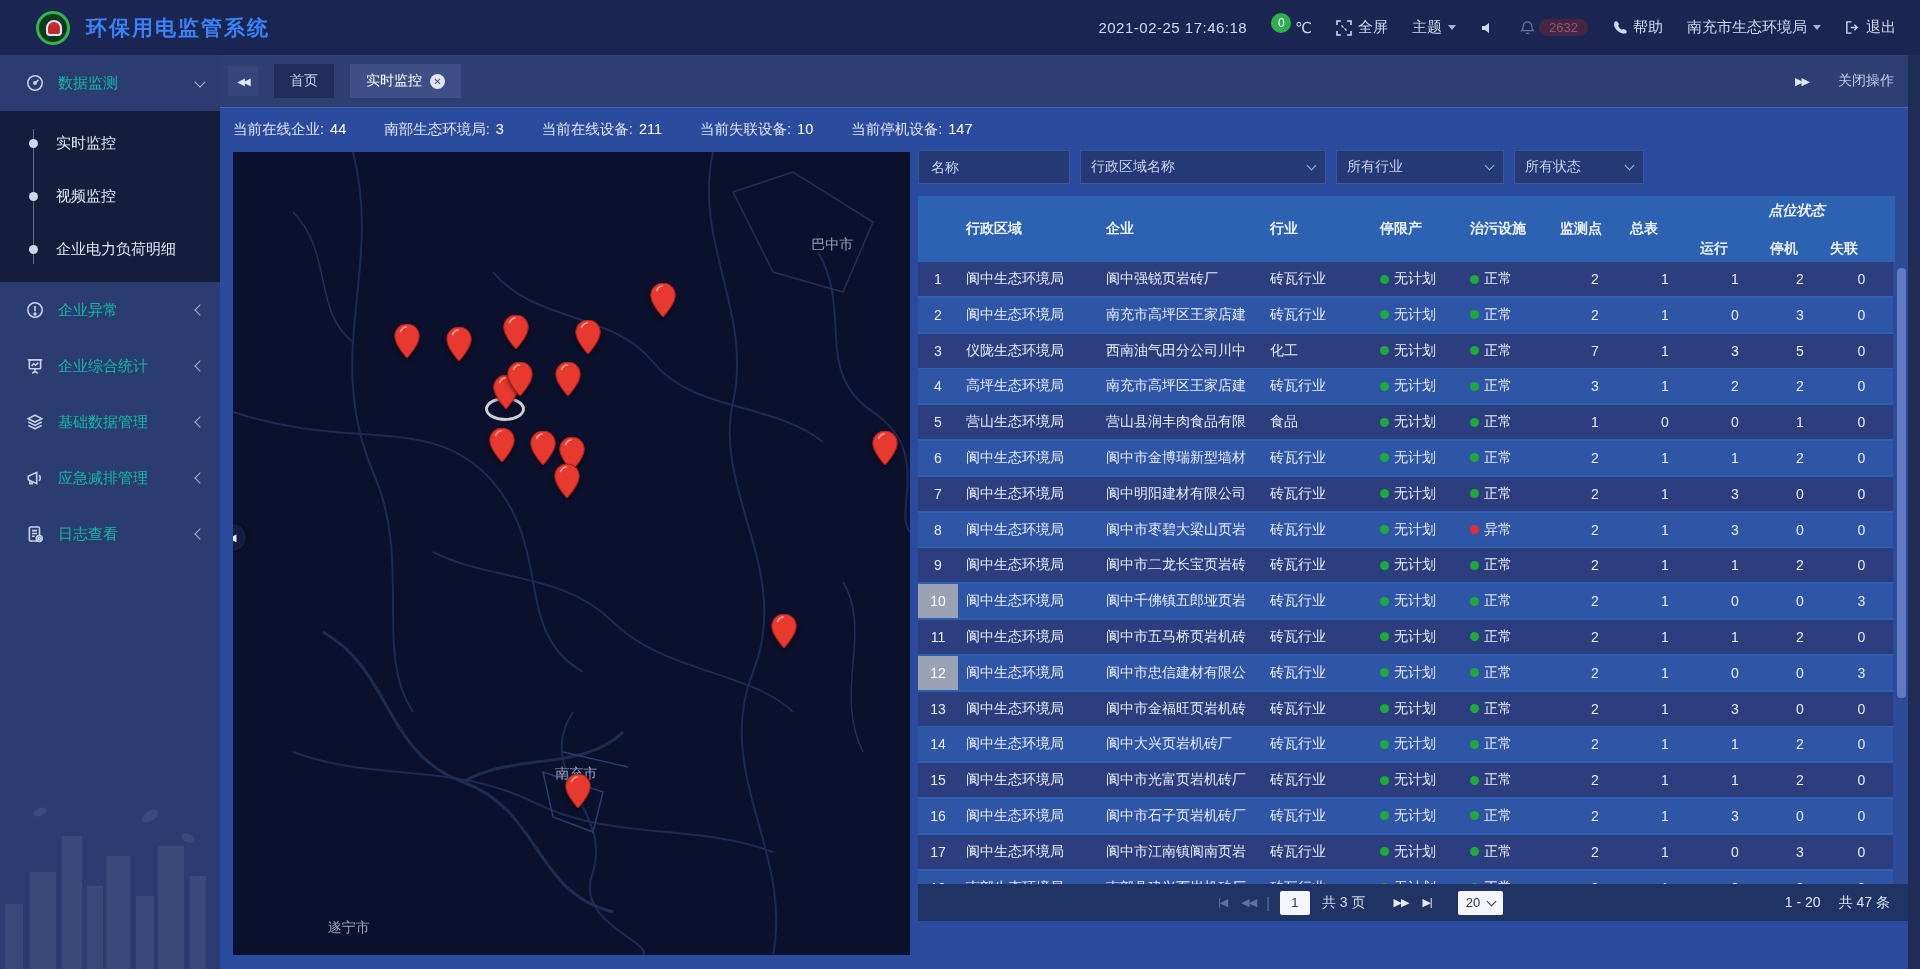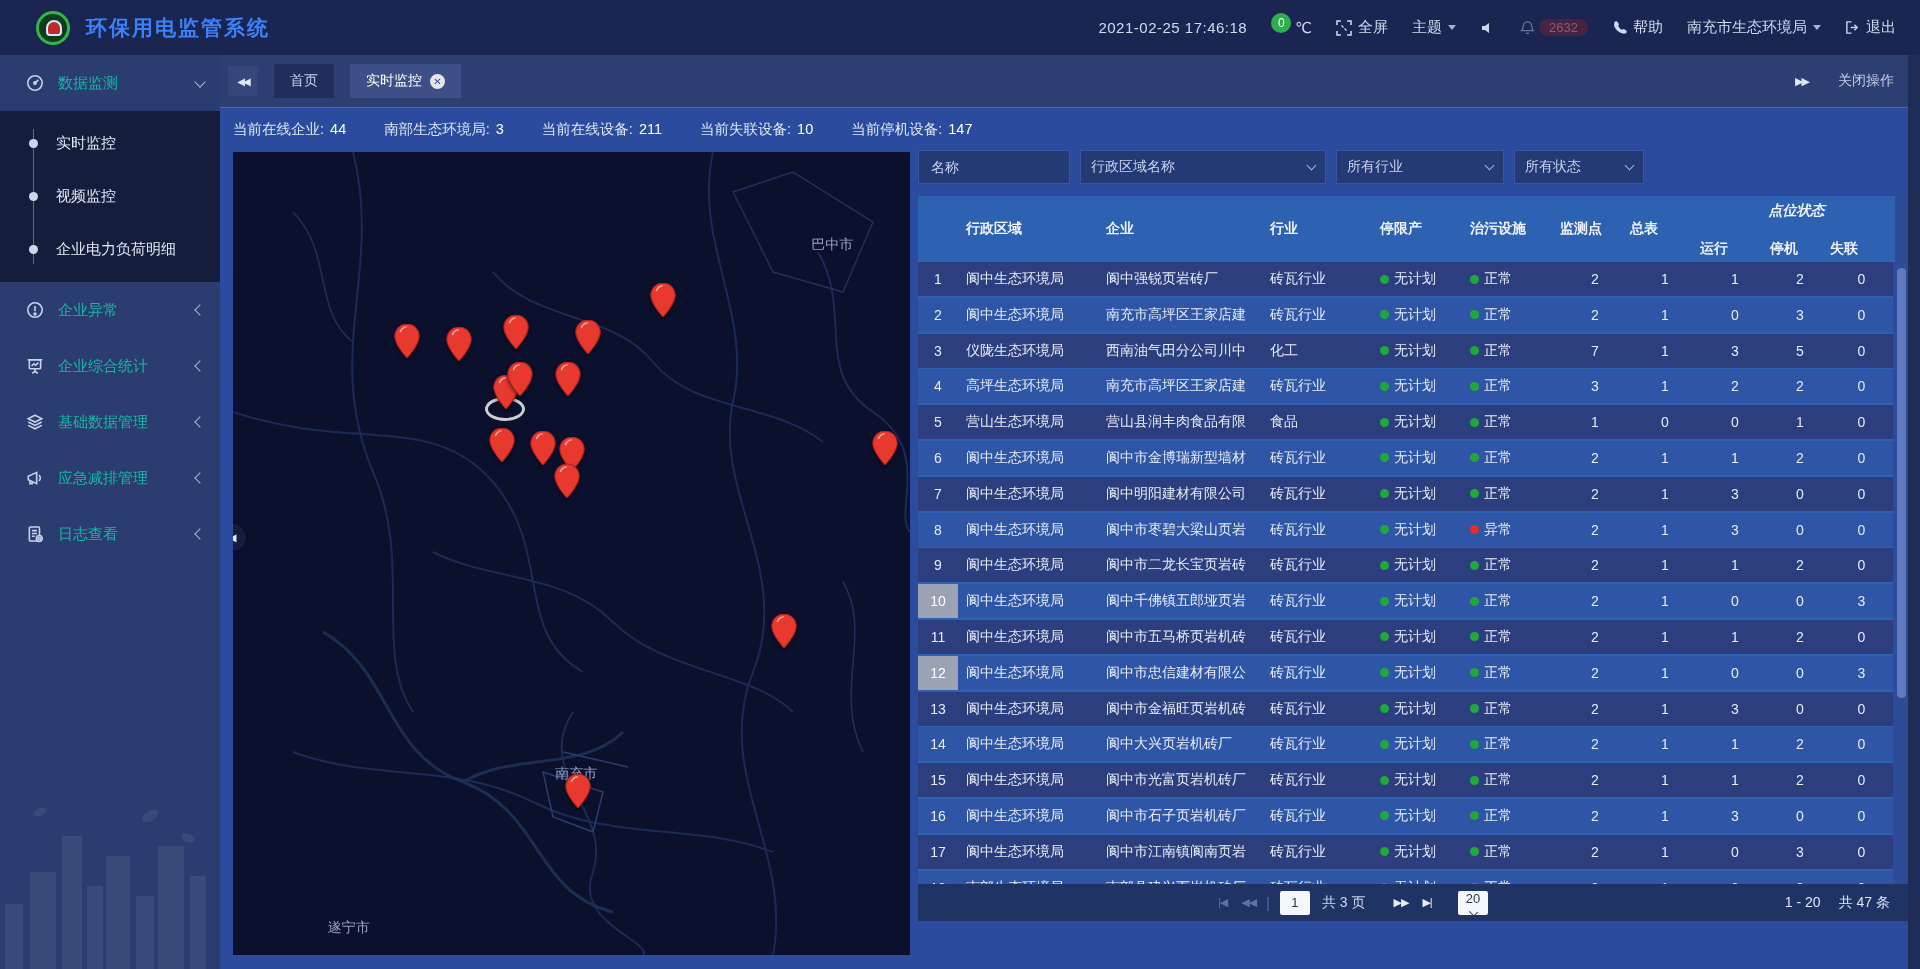--- a/index.html
+++ b/index.html
@@ -99,21 +99,21 @@
 
   .vscroll{position:absolute;right:0;top:48px;width:13px;height:688px;background:#2e4c95;}
   .vthumb{position:absolute;left:2px;top:72px;width:9px;height:430px;border-radius:4px;background:#5f7ac0;cursor:grab;}
 
   .pager{position:absolute;left:0;top:736px;width:990px;height:37px;background:#1f3364;display:flex;align-items:center;color:#cfd7ee;font-size:14px;z-index:4;}
   .pg-icon{font-size:11px;letter-spacing:-1px;cursor:pointer;}
   .pg-icon.disabled{color:#61719c;cursor:default;}
   .pg-icon.on{color:#e7ecf8;}
   .pg-sep{color:#61719c;margin:0 10px;}
   .pg-box{min-width:30px;height:24px;background:#f4f6fb;color:#2a3550;display:flex;align-items:center;justify-content:center;border-radius:2px;font-size:13px;}
-  .pg-size{margin-left:26px;display:flex;align-items:center;gap:6px;background:#f4f6fb;color:#2a3550;height:24px;padding:0 8px;border-radius:2px;cursor:pointer;font-size:13px;flex-direction:column;}
+  .pg-size{margin-left:26px;display:flex;align-items:center;gap:6px;background:#f4f6fb;color:#2a3550;height:24px;padding:0 8px;border-radius:2px;cursor:pointer;font-size:13px;}
   .pg-size .f-caret{border-color:#2a3550;margin:0 0 0 2px;margin-top:-3px;}
   .pg-right{margin-left:auto;padding-right:18px;display:flex;gap:18px;color:#dfe6f5;}
 
   .right-strip{position:absolute;right:0;top:55px;width:12px;bottom:0;background:#1f2c58;z-index:25;}
 </style>
 </head>
 <body>
 
 <div class="app">
 

